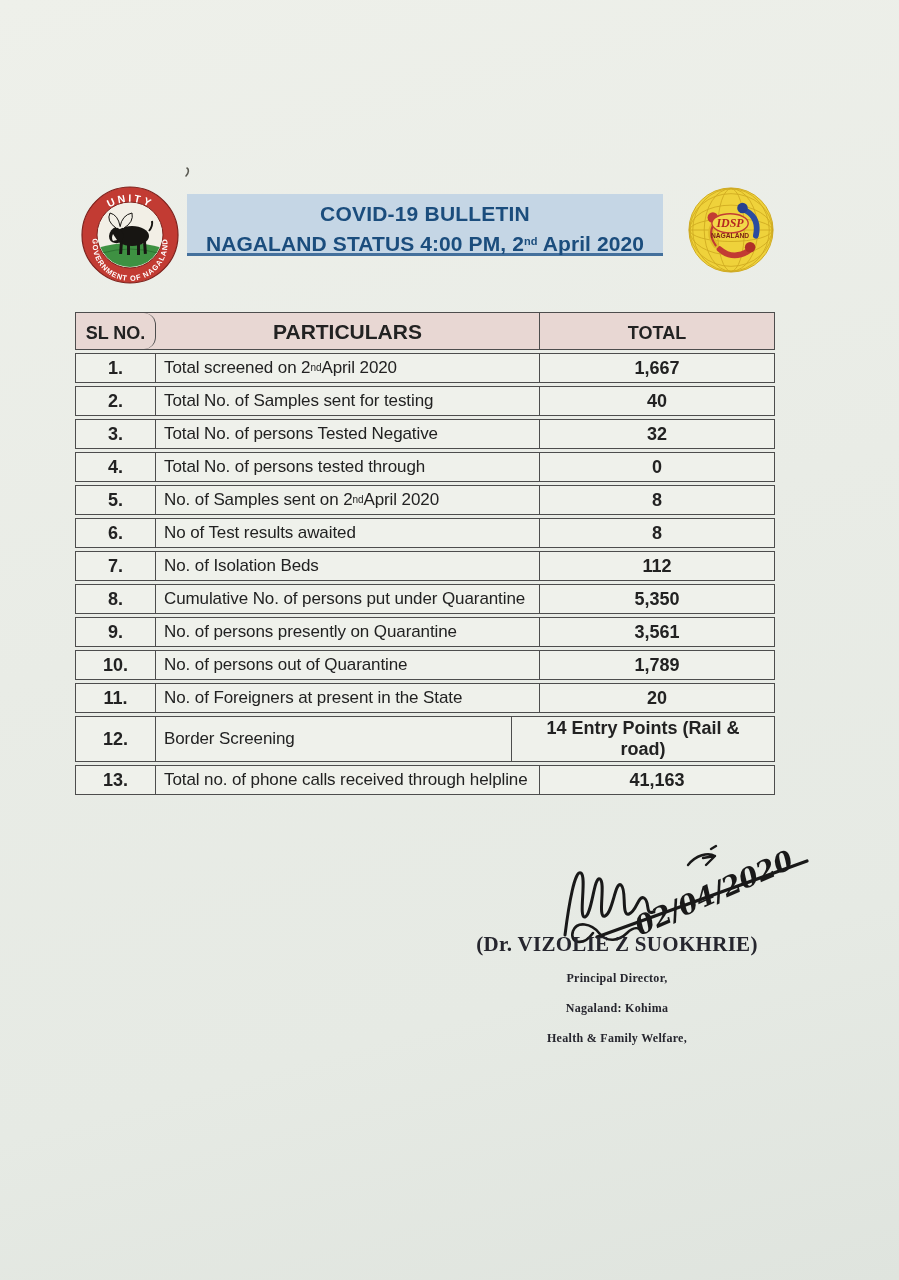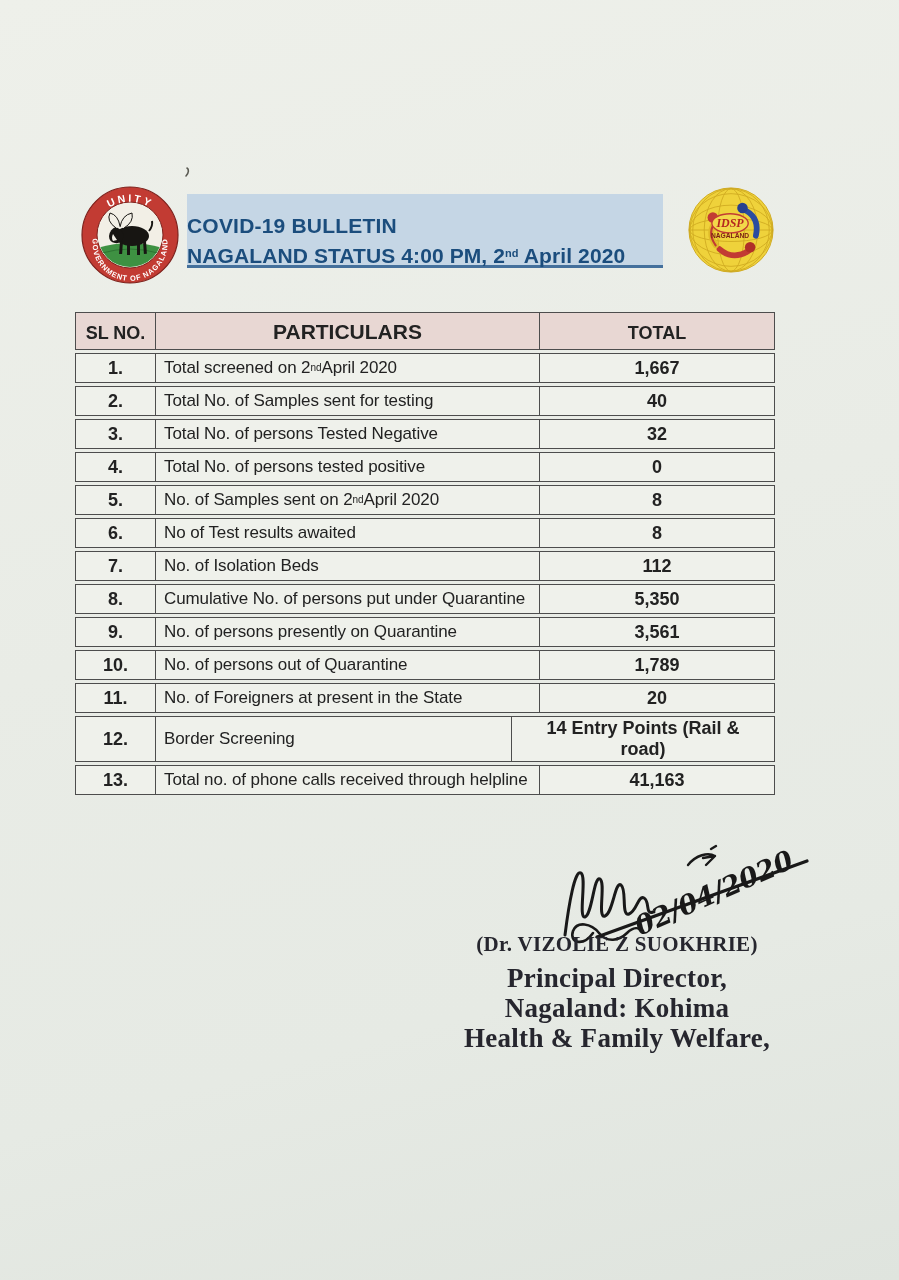--- a/index.html
+++ b/index.html
@@ -9,22 +9,22 @@
     font-family:"Liberation Sans",sans-serif;
   }
   .abs{position:absolute;}
 
   
   .seal-svg{left:80px;top:185px;width:100px;height:100px;}
   .globe-svg{left:686px;top:186px;width:90px;height:88px;}
   .titlebox{
     left:187px;top:194px;width:476px;height:51px;
     background:#c5d6e5;border-bottom:3px solid #44709c;
-    color:#1b4d7d;font-weight:bold;
-    padding-top:20px;
+    text-align:center;color:#1b4d7d;font-weight:bold;
+    padding-top:8px;
   }
   .title-l1{font-size:21px;line-height:24px;letter-spacing:.2px;}
   .title-l2{font-size:21px;line-height:31px;letter-spacing:.1px;}
   .titlebox sup{font-size:11px;vertical-align:6px;}
   .paper-speck{left:183px;top:166px;width:10px;height:12px;}
 
   
   .btable{left:75px;top:312px;width:700px;color:#222;}
   .trow{
     display:flex;box-sizing:border-box;height:30px;
@@ -33,34 +33,34 @@
   .trow.thead{height:38px;background:#e8d7d3;}
   .c1{width:80px;box-sizing:border-box;border-right:1px solid #4d4d4d;
       display:flex;align-items:center;justify-content:center;
       font-weight:bold;font-size:18px;}
   .c2{flex:1;box-sizing:border-box;border-right:1px solid #4d4d4d;
       display:flex;align-items:center;padding:0 8px;
       font-size:17px;letter-spacing:-0.1px;white-space:nowrap;}
   .c2 sup{font-size:10px;vertical-align:5px;line-height:0;}
   .c3{width:234px;display:flex;align-items:center;justify-content:center;
       font-weight:bold;font-size:18px;text-align:center;line-height:1.15;}
-  .thead .c1,.thead .c3{align-items:flex-end;padding-bottom:5px;font-size:18px;}
+  .thead .c1,.thead .c3{align-items:flex-end;padding-bottom:5px;font-size:18px;border-radius:12px;}
   .thead .c2{align-items:flex-end;justify-content:center;padding-bottom:5px;
              font-weight:bold;font-size:21px;letter-spacing:0;}
   .trow.tall{height:46px;}
   .trow.tall .c3{padding:0 14px;}
 
   
   .sig-svg{left:545px;top:843px;width:285px;height:102px;}
   .sigblock{
     left:443px;top:931px;width:348px;text-align:center;
     font-family:"Liberation Serif",serif;font-weight:bold;color:#26262e;
   }
   .sig-name{font-size:21px;line-height:26px;margin-bottom:6px;letter-spacing:.3px;}
-  .sig-line{font-size:27px;line-height:30px;letter-spacing:.3px;}
+  .sig-line{font-size:12px;line-height:30px;letter-spacing:.3px;}
 </style>
 </head>
 <body>
 
 <svg class="abs paper-speck" viewBox="0 0 10 12">
   <path d="M4,2 C6,3 6,7 3,10" stroke="#5a5a52" stroke-width="1.6" fill="none" stroke-linecap="round"></path>
 </svg>
 
 <svg class="abs seal-svg" viewBox="0 0 100 100">
   <defs>
@@ -157,21 +157,21 @@
     <div class="c2">
         <span>Total No. of persons Tested Negative</span>
         <sup></sup>
         <span></span>
       </div>
     <div class="c3">32</div>
   </div>
   <div class="trow">
     <div class="c1">4.</div>
     <div class="c2">
-        <span>Total No. of persons tested positive</span>
+        <span>Total No. of persons tested through</span>
         <sup></sup>
         <span></span>
       </div>
     <div class="c3">0</div>
   </div>
   <div class="trow">
     <div class="c1">5.</div>
     <div class="c2">
         <span>No. of Samples sent on 2</span>
         <sup>nd</sup>

